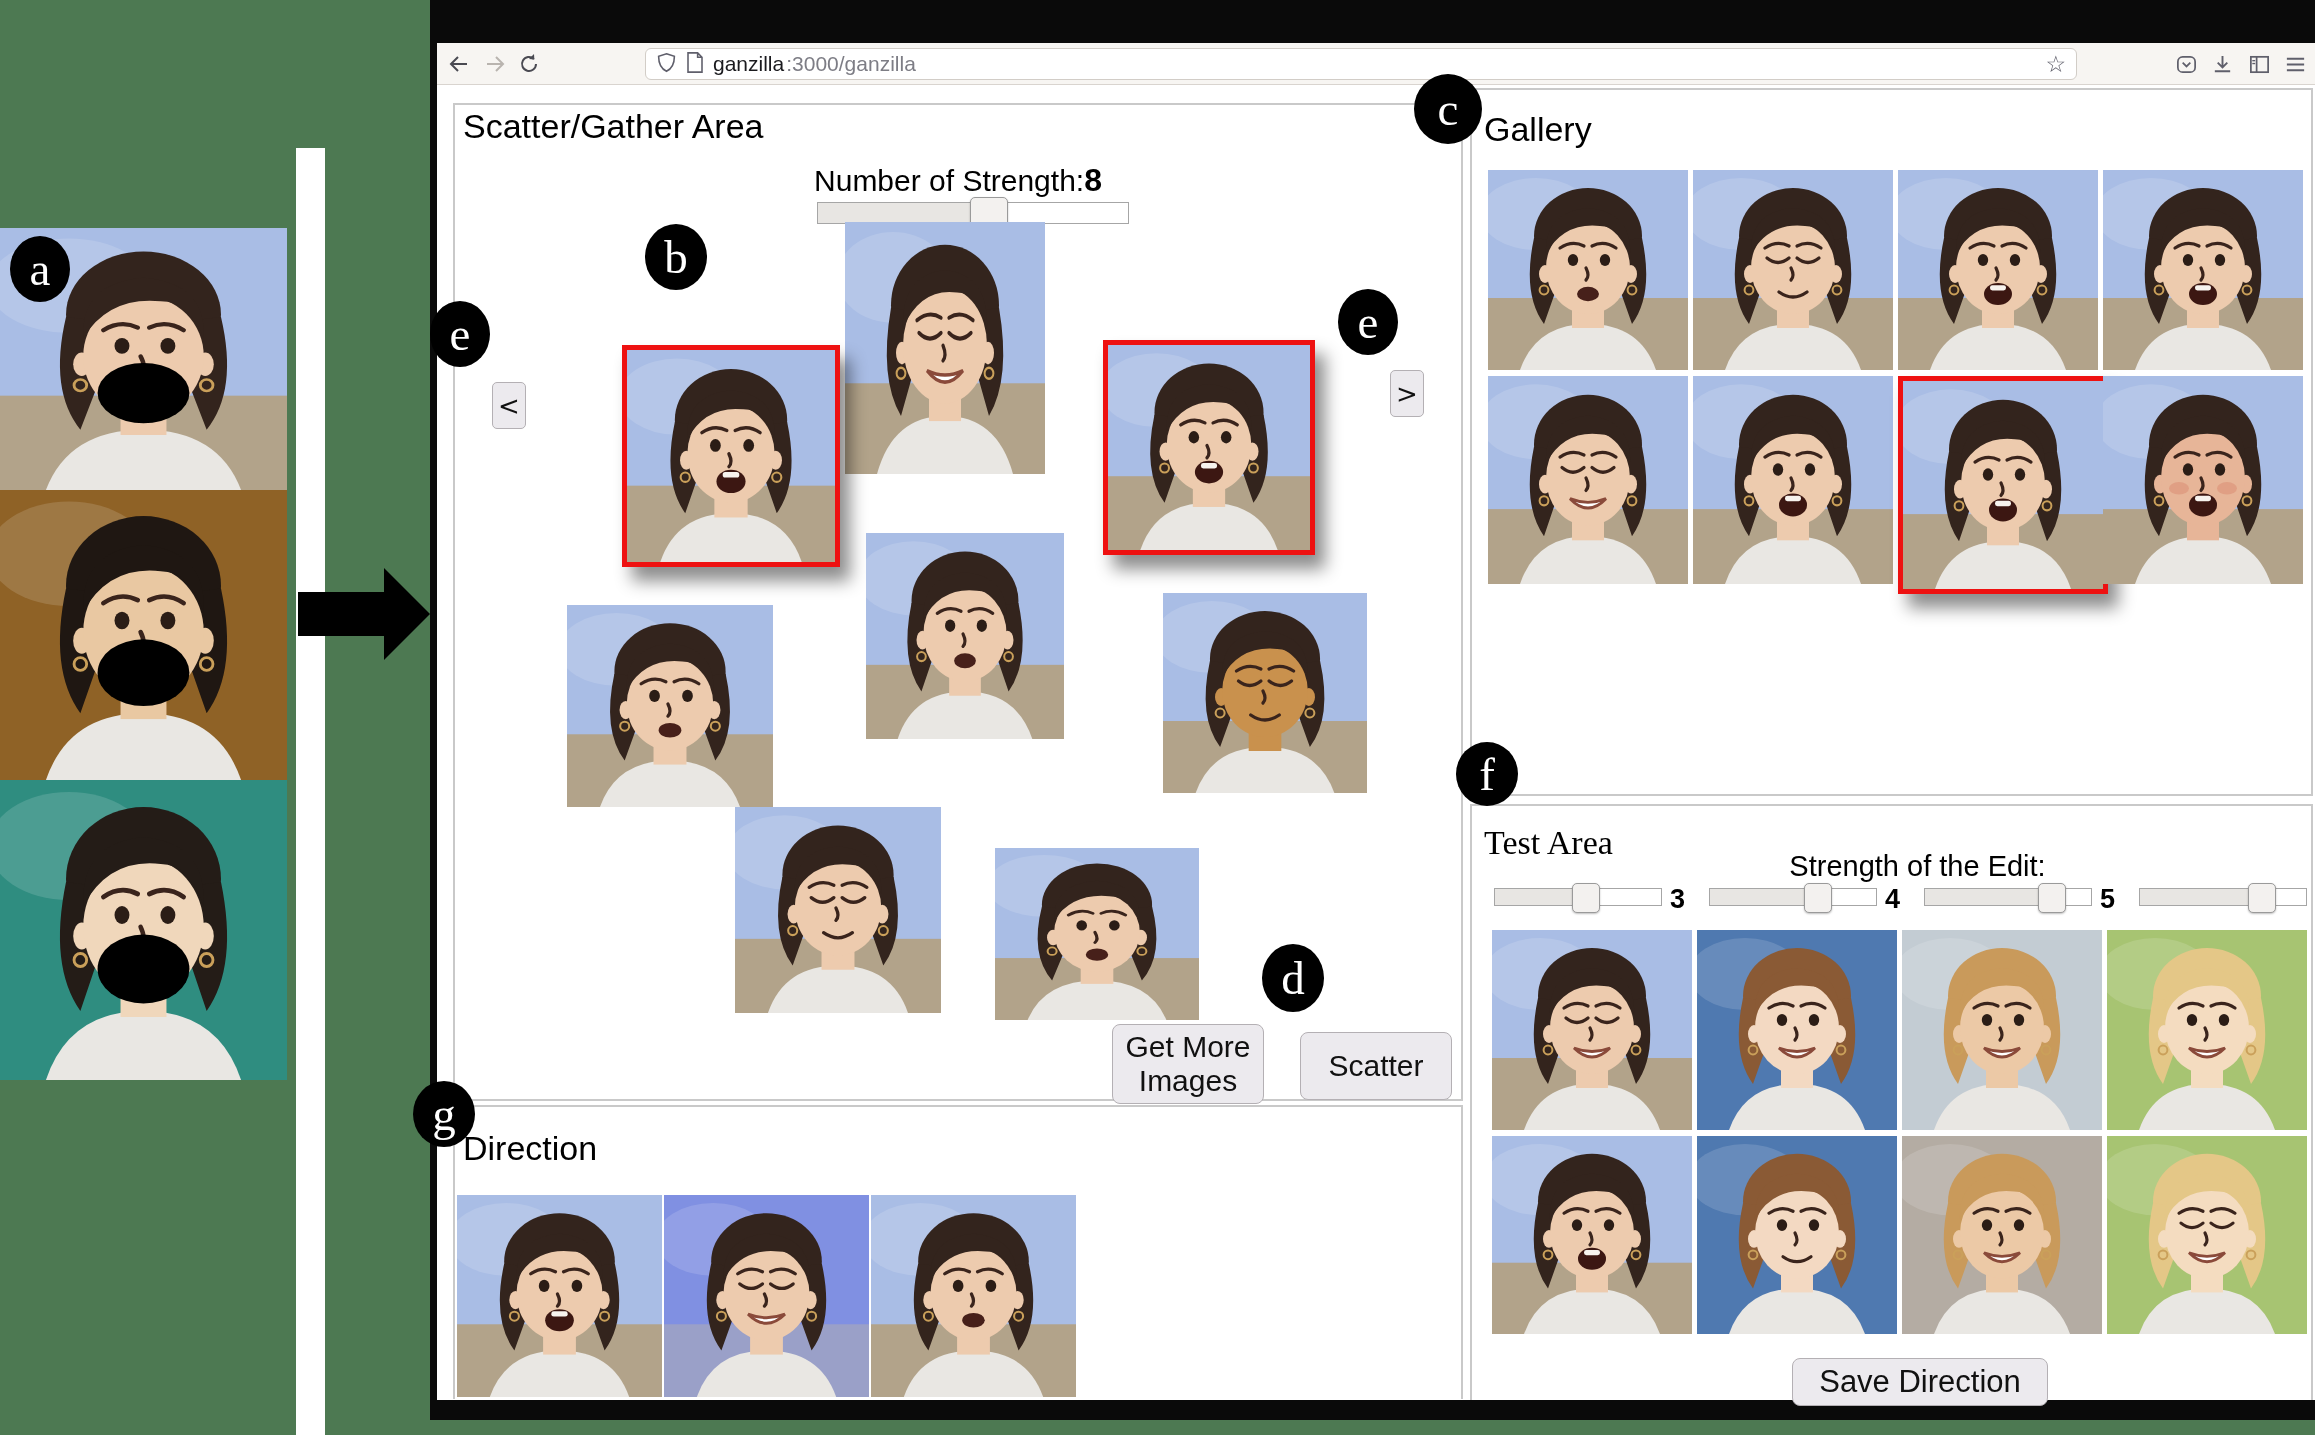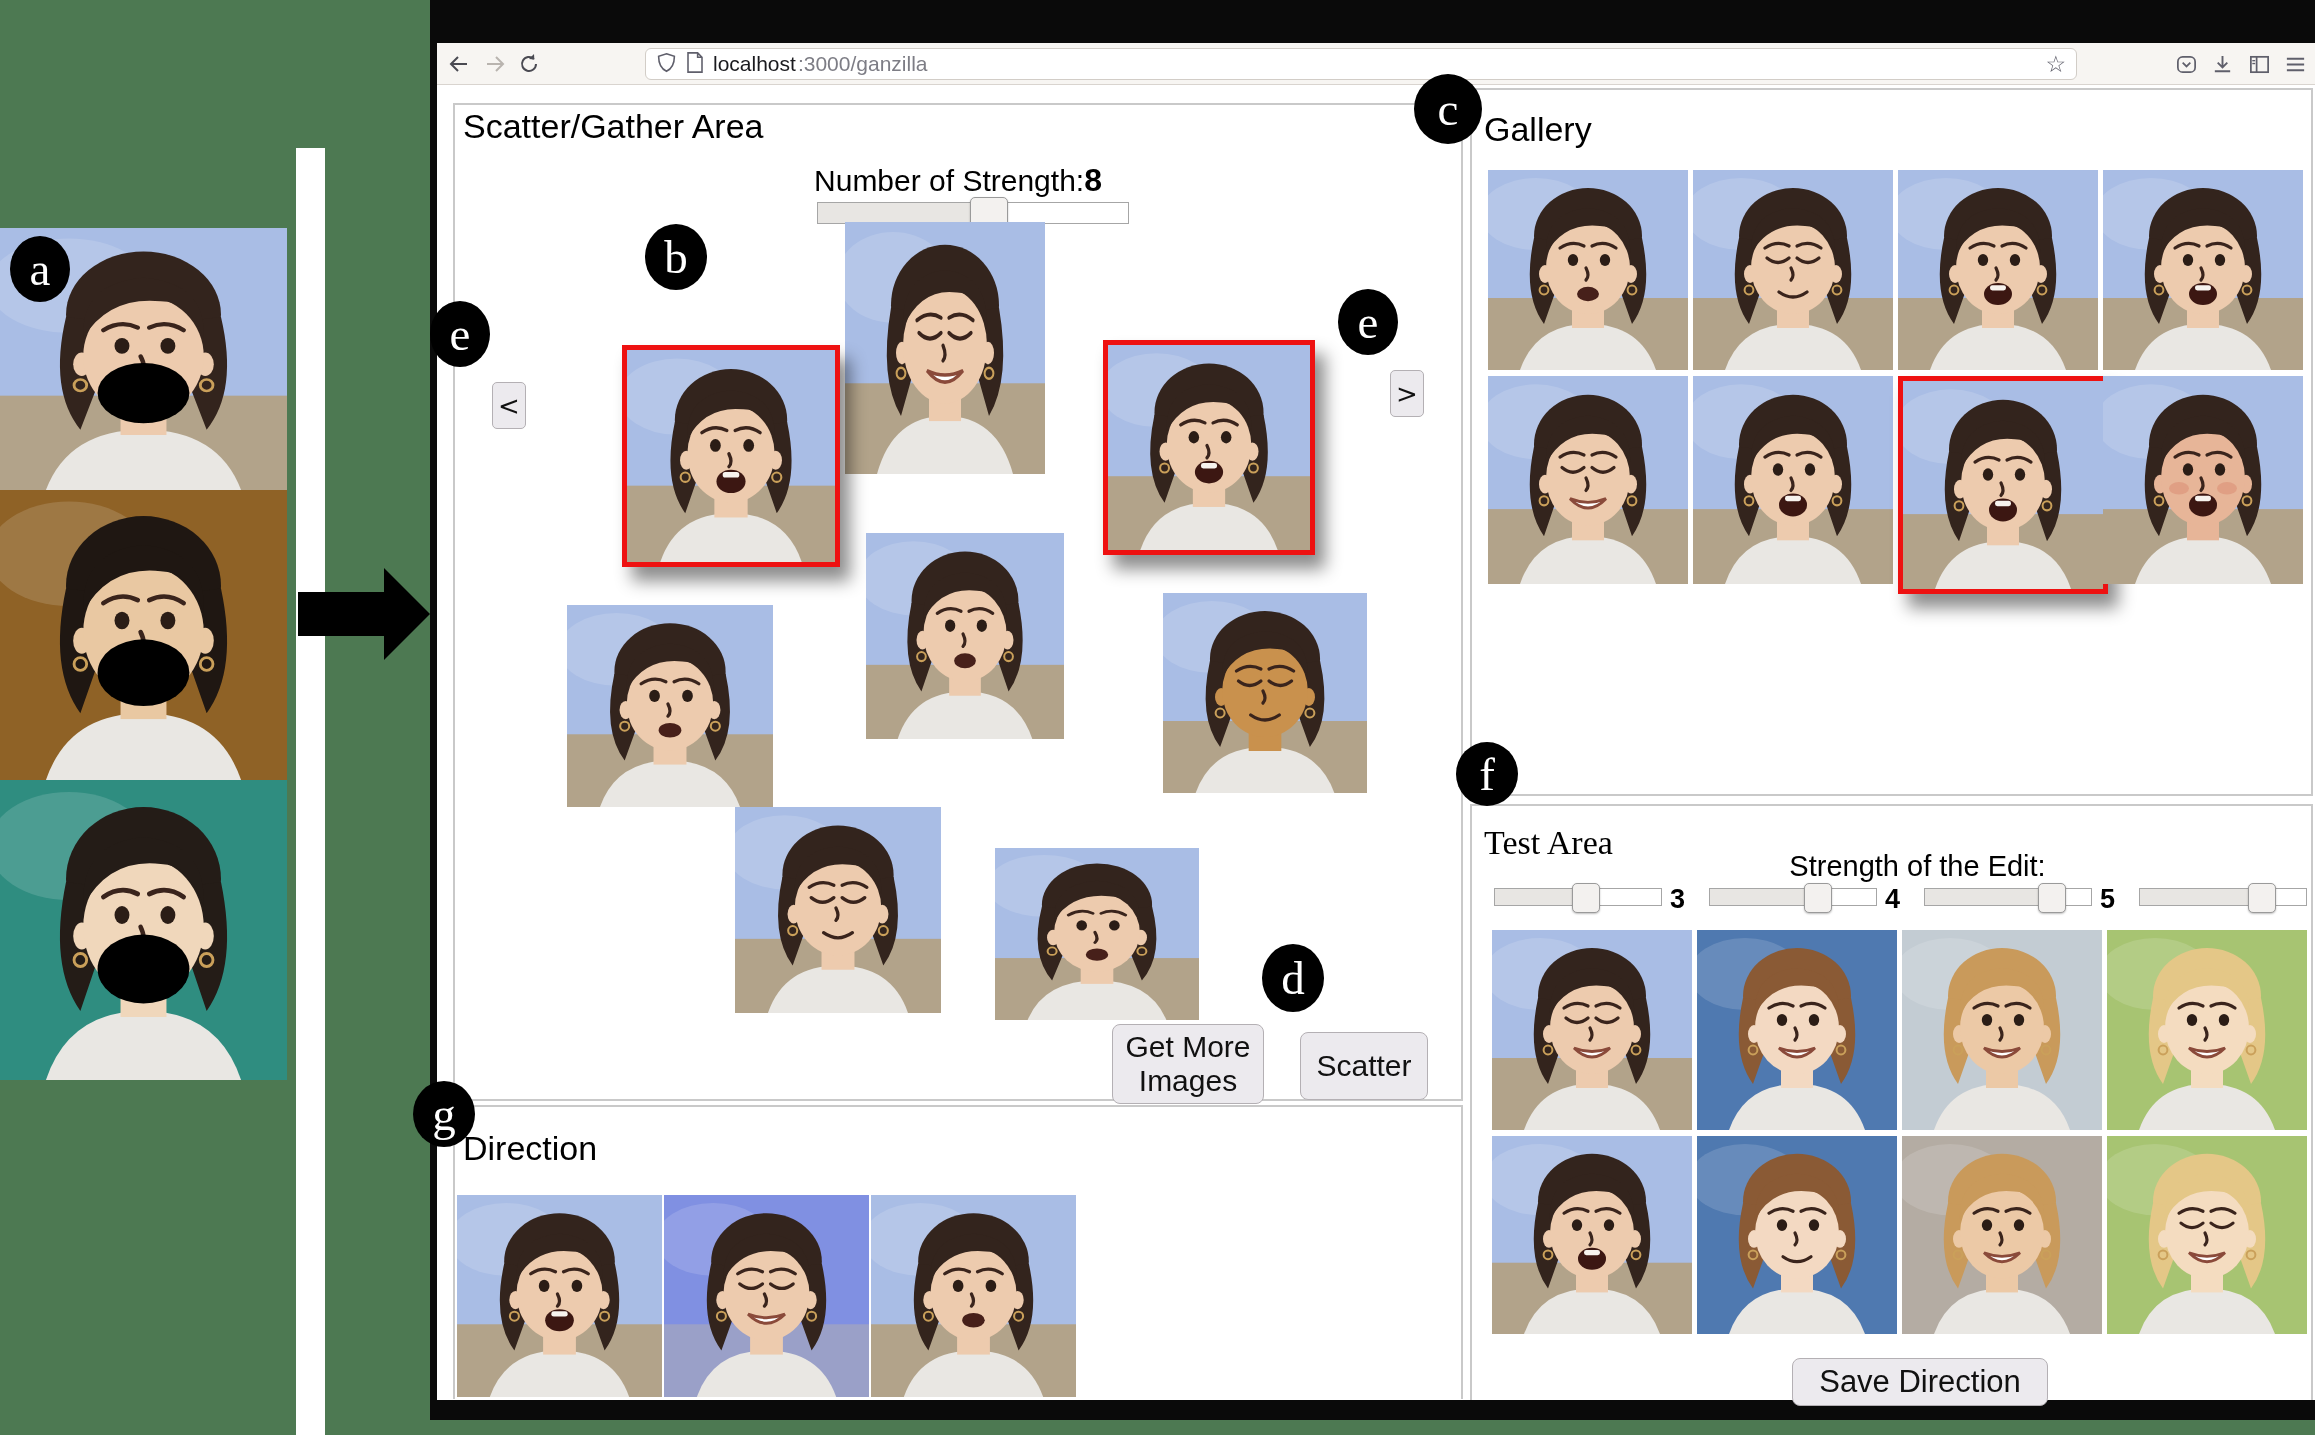--- a/index.html
+++ b/index.html
@@ -163,21 +163,21 @@
         <span>
           <svg width="21" height="21" viewBox="0 0 24 24">
               <path d="M12,2 L21,5 C21,13 18,19 12,22 C6,19 3,13 3,5 Z" stroke="#5f5f6b" stroke-width="1.8" fill="none"></path>
             </svg>
         </span>
         <span>
           <svg width="18" height="21" viewBox="0 0 20 24">
               <path d="M2,1 H13 L18,6 V23 H2 Z M13,1 V6 H18" stroke="#5f5f6b" stroke-width="1.8" fill="none"></path>
             </svg>
         </span>
-        <span class="url-text">localhost</span>
+        <span class="url-text">ganzilla</span>
           <span class="url-text url-rest" style="margin-left:-7px;">:3000/ganzilla</span>
         <span class="url-spacer"></span>
         <span style="font-size:23px;color:#5f5f6b;">☆</span>
       </div>
       <div class="nav-ic" style="left:1735px;">
         <svg width="23" height="23" viewBox="0 0 24 24">
             <rect x="3" y="4" width="18" height="16" rx="5" stroke="#5f5f6b" stroke-width="1.8" fill="none"></rect>
             <path d="M8,10 L12,14 L16,10" stroke="#5f5f6b" stroke-width="1.8" fill="none"></path>
           </svg>
       </div>
@@ -210,21 +210,21 @@
         </div>
         <div class="slider" id="cluster-slider" style="left:362px;top:97px;width:312px;height:22px;">
           <div class="track" style="background: linear-gradient(to right, rgb(232, 230, 227) 55%, rgb(255, 255, 255) 55%);"></div>
           <div class="thumb" style="width: 36px; height: 32px; top: -5px; left: calc(55% - 19px);"></div>
         </div>
         <div class="btn arrow-btn" style="left:37px;top:277px;width:34px;height:47px;font-size:26px;border-radius:5px;">&lt;</div>
         <div class="btn arrow-btn" style="left:935px;top:265px;width:34px;height:47px;font-size:26px;border-radius:5px;">&gt;</div>
         <div class="btn" style="left:657px;top:919px;width:152px;height:80px;font-size:30px;line-height:1.15;">
           <span><span>Get More</span><br><span>Images</span></span>
         </div>
-        <div class="btn" style="left:845px;top:927px;width:128px;height:68px;font-size:30px;">Scatter</div>
+        <div class="btn" style="left:845px;top:927px;width:152px;height:68px;font-size:30px;">Scatter</div>
       </div>
 
       <div class="panel" style="left:16px;top:1020px;width:1010px;height:294px;border-bottom:none;">
         <div class="panel-title" style="left:8px;top:22px;">Direction</div>
         <div id="bookmarks-row">
             <div class="face-card" style="left: 2px; top: 88px; width: 205px; height: 202px;">
               <svg viewBox="0 0 100 100" preserveAspectRatio="none">
     <rect width="100" height="100" fill="#a9bde5"></rect>
     <ellipse cx="24" cy="22" rx="28" ry="18" fill="#ffffff" opacity="0.14"></ellipse>
     <rect x="0" y="64" width="100" height="36" fill="#b2a38a"></rect>

